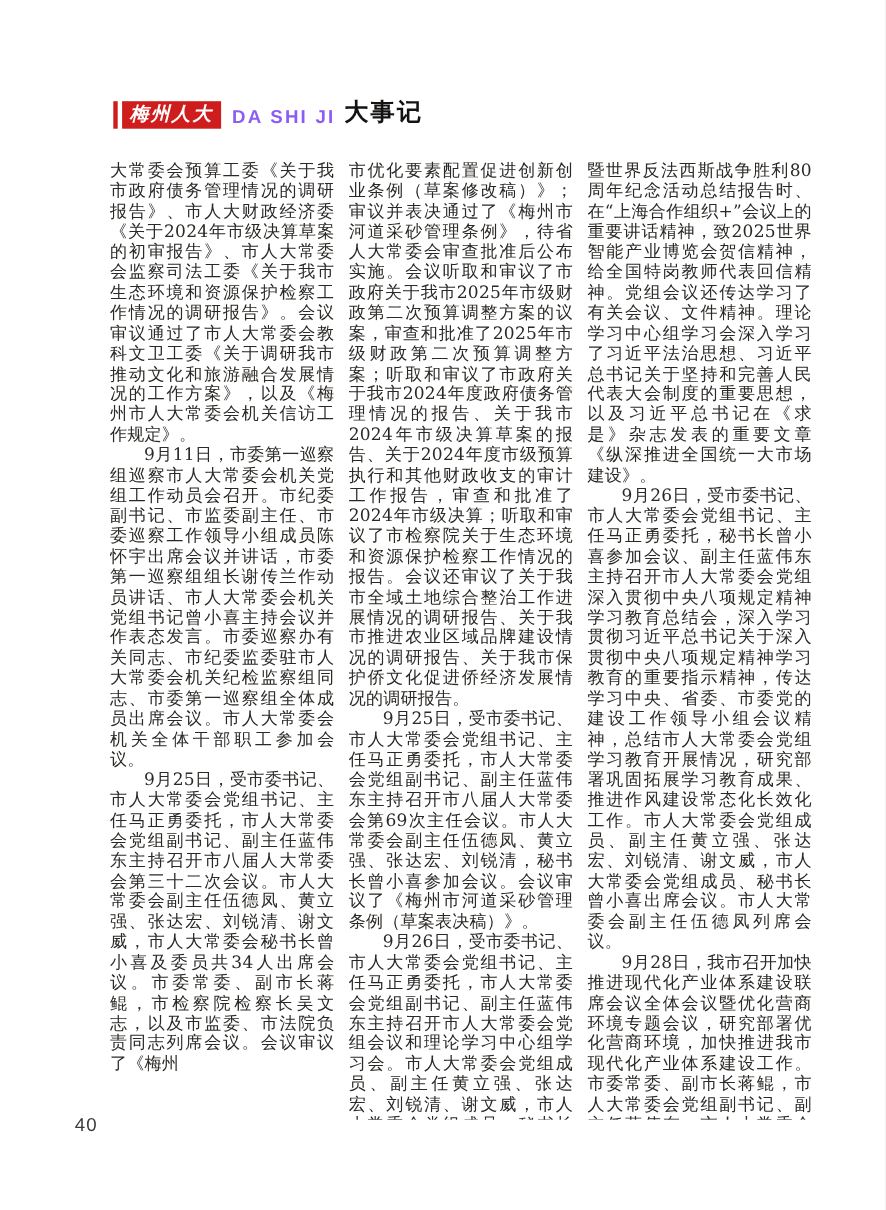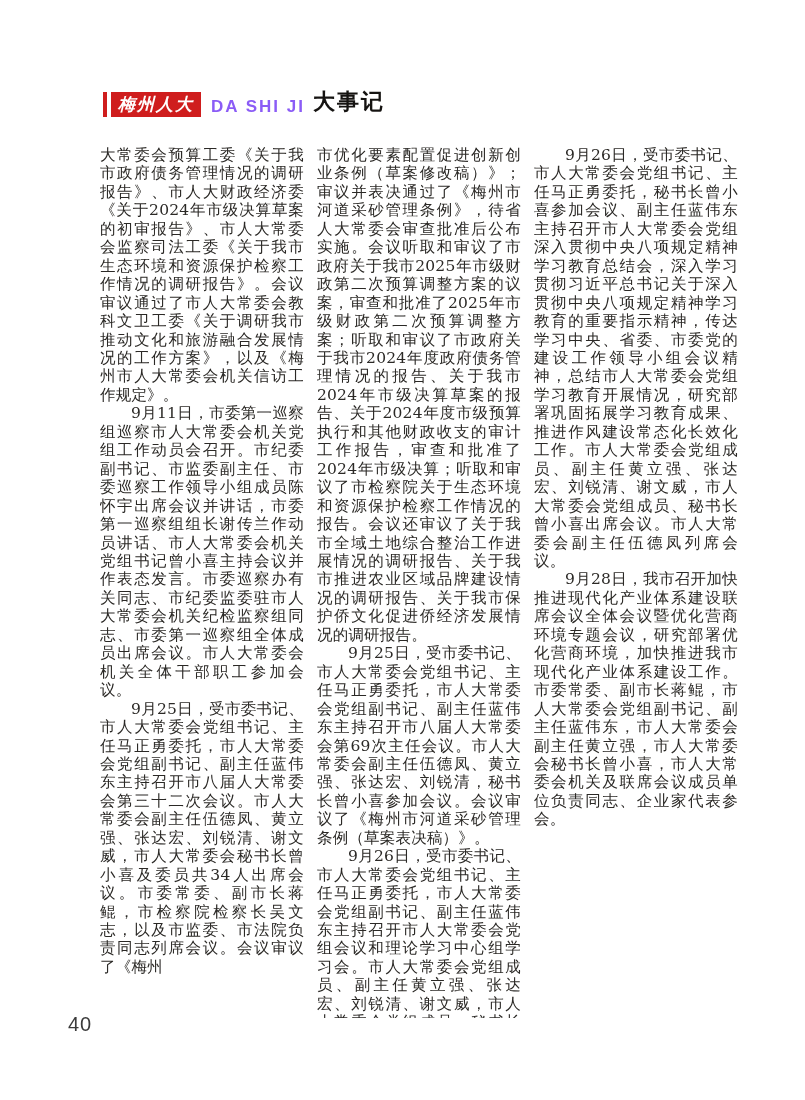--- a/index.html
+++ b/index.html
@@ -59,21 +59,21 @@
     line-height:18.45px;
     letter-spacing:0.2px;
     text-align:justify;
     color:#2b2926;
   }
   .indent { text-indent:2em; }
   
   .page-number {
     position:absolute; left:68px; top:1013px;
     font-family:"Liberation Sans","DejaVu Sans",sans-serif;
-    font-size:20px; color:#3b3b3b; letter-spacing:1px;
+    font-size:17px; color:#3b3b3b; letter-spacing:1px;
   }
 </style>
 </head>
 <body>
 
 <div class="page">
 
   <header class="masthead">
     <span class="red-bar"></span>
     <span class="brand-box">梅州人大</span>
@@ -86,20 +86,21 @@
       <p class="seg">大常委会预算工委《关于我市政府债务管理情况的调研报告》、市人大财政经济委《关于2024年市级决算草案的初审报告》、市人大常委会监察司法工委《关于我市生态环境和资源保护检察工作情况的调研报告》。会议审议通过了市人大常委会教科文卫工委《关于调研我市推动文化和旅游融合发展情况的工作方案》，以及《梅州市人大常委会机关信访工作规定》。</p>
       <p class="seg indent">9月11日，市委第一巡察组巡察市人大常委会机关党组工作动员会召开。市纪委副书记、市监委副主任、市委巡察工作领导小组成员陈怀宇出席会议并讲话，市委第一巡察组组长谢传兰作动员讲话、市人大常委会机关党组书记曾小喜主持会议并作表态发言。市委巡察办有关同志、市纪委监委驻市人大常委会机关纪检监察组同志、市委第一巡察组全体成员出席会议。市人大常委会机关全体干部职工参加会议。</p>
       <p class="seg indent">9月25日，受市委书记、市人大常委会党组书记、主任马正勇委托，市人大常委会党组副书记、副主任蓝伟东主持召开市八届人大常委会第三十二次会议。市人大常委会副主任伍德凤、黄立强、张达宏、刘锐清、谢文威，市人大常委会秘书长曾小喜及委员共34人出席会议。市委常委、副市长蒋鲲，市检察院检察长吴文志，以及市监委、市法院负责同志列席会议。会议审议了《梅州</p>
     </div>
     <div class="col">
       <p class="seg">市优化要素配置促进创新创业条例（草案修改稿）》；审议并表决通过了《梅州市河道采砂管理条例》，待省人大常委会审查批准后公布实施。会议听取和审议了市政府关于我市2025年市级财政第二次预算调整方案的议案，审查和批准了2025年市级财政第二次预算调整方案；听取和审议了市政府关于我市2024年度政府债务管理情况的报告、关于我市2024年市级决算草案的报告、关于2024年度市级预算执行和其他财政收支的审计工作报告，审查和批准了2024年市级决算；听取和审议了市检察院关于生态环境和资源保护检察工作情况的报告。会议还审议了关于我市全域土地综合整治工作进展情况的调研报告、关于我市推进农业区域品牌建设情况的调研报告、关于我市保护侨文化促进侨经济发展情况的调研报告。</p>
       <p class="seg indent">9月25日，受市委书记、市人大常委会党组书记、主任马正勇委托，市人大常委会党组副书记、副主任蓝伟东主持召开市八届人大常委会第69次主任会议。市人大常委会副主任伍德凤、黄立强、张达宏、刘锐清，秘书长曾小喜参加会议。会议审议了《梅州市河道采砂管理条例（草案表决稿）》。</p>
       <p class="seg indent">9月26日，受市委书记、市人大常委会党组书记、主任马正勇委托，市人大常委会党组副书记、副主任蓝伟东主持召开市人大常委会党组会议和理论学习中心组学习会。市人大常委会党组成员、副主任黄立强、张达宏、刘锐清、谢文威，市人大常委会党组成员、秘书长曾小喜参加会议。市人大常委会副主任伍德凤列席会议。党组会议传达学习了习近平总书记在听取中国人民抗日战争</p>
     </div>
     <div class="col">
+      <p class="seg">暨世界反法西斯战争胜利80周年纪念活动总结报告时、在“上海合作组织+”会议上的重要讲话精神，致2025世界智能产业博览会贺信精神，给全国特岗教师代表回信精神。党组会议还传达学习了有关会议、文件精神。理论学习中心组学习会深入学习了习近平法治思想、习近平总书记关于坚持和完善人民代表大会制度的重要思想，以及习近平总书记在《求是》杂志发表的重要文章《纵深推进全国统一大市场建设》。</p>
       <p class="seg indent">9月26日，受市委书记、市人大常委会党组书记、主任马正勇委托，秘书长曾小喜参加会议、副主任蓝伟东主持召开市人大常委会党组深入贯彻中央八项规定精神学习教育总结会，深入学习贯彻习近平总书记关于深入贯彻中央八项规定精神学习教育的重要指示精神，传达学习中央、省委、市委党的建设工作领导小组会议精神，总结市人大常委会党组学习教育开展情况，研究部署巩固拓展学习教育成果、推进作风建设常态化长效化工作。市人大常委会党组成员、副主任黄立强、张达宏、刘锐清、谢文威，市人大常委会党组成员、秘书长曾小喜出席会议。市人大常委会副主任伍德凤列席会议。</p>
       <p class="seg indent">9月28日，我市召开加快推进现代化产业体系建设联席会议全体会议暨优化营商环境专题会议，研究部署优化营商环境，加快推进我市现代化产业体系建设工作。市委常委、副市长蒋鲲，市人大常委会党组副书记、副主任蓝伟东，市人大常委会副主任黄立强，市人大常委会秘书长曾小喜，市人大常委会机关及联席会议成员单位负责同志、企业家代表参会。</p>
     </div>
   </main>
 
   <div class="page-number">40</div>
 
 </div>
 
 </body></html>

